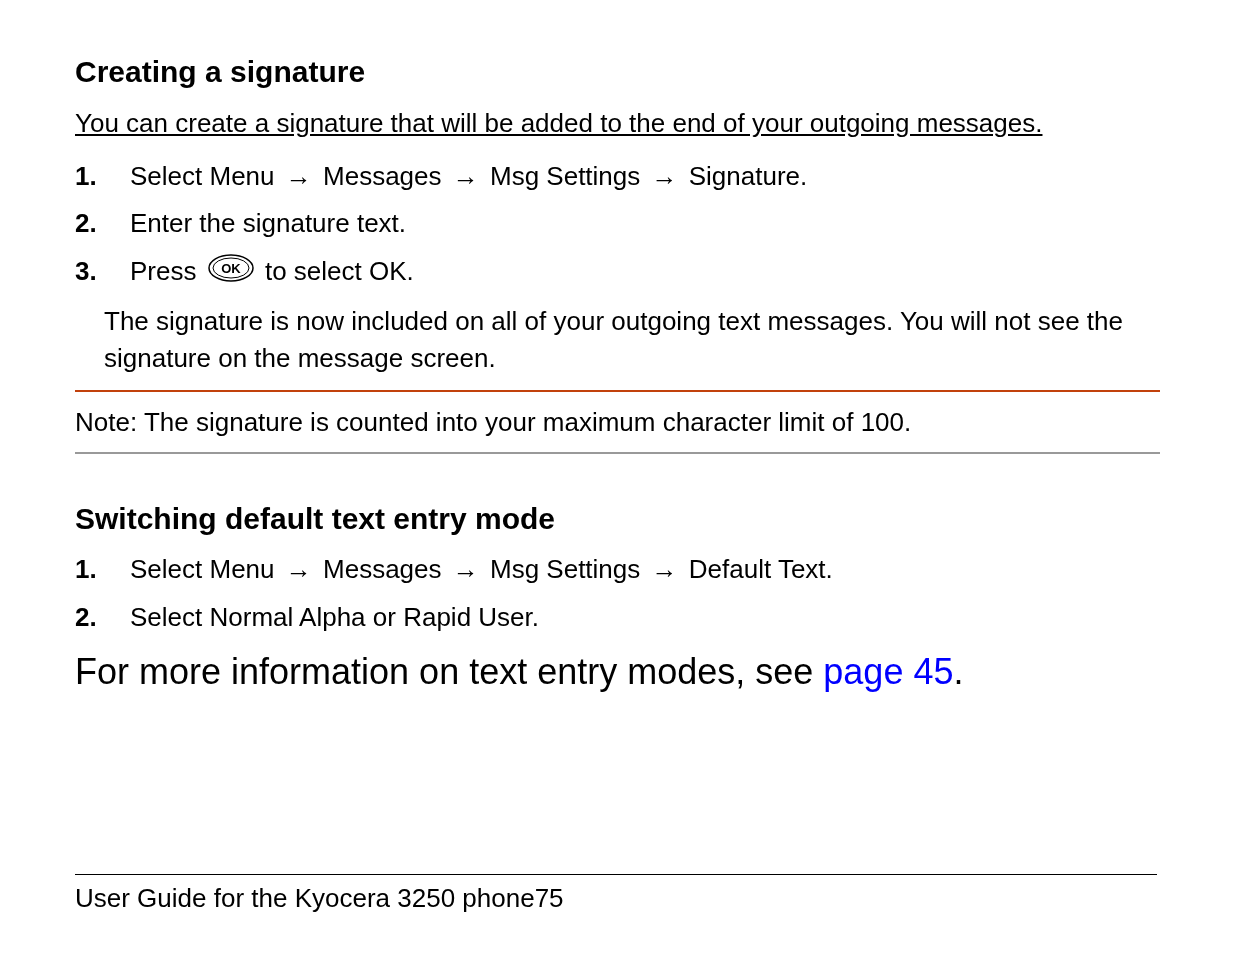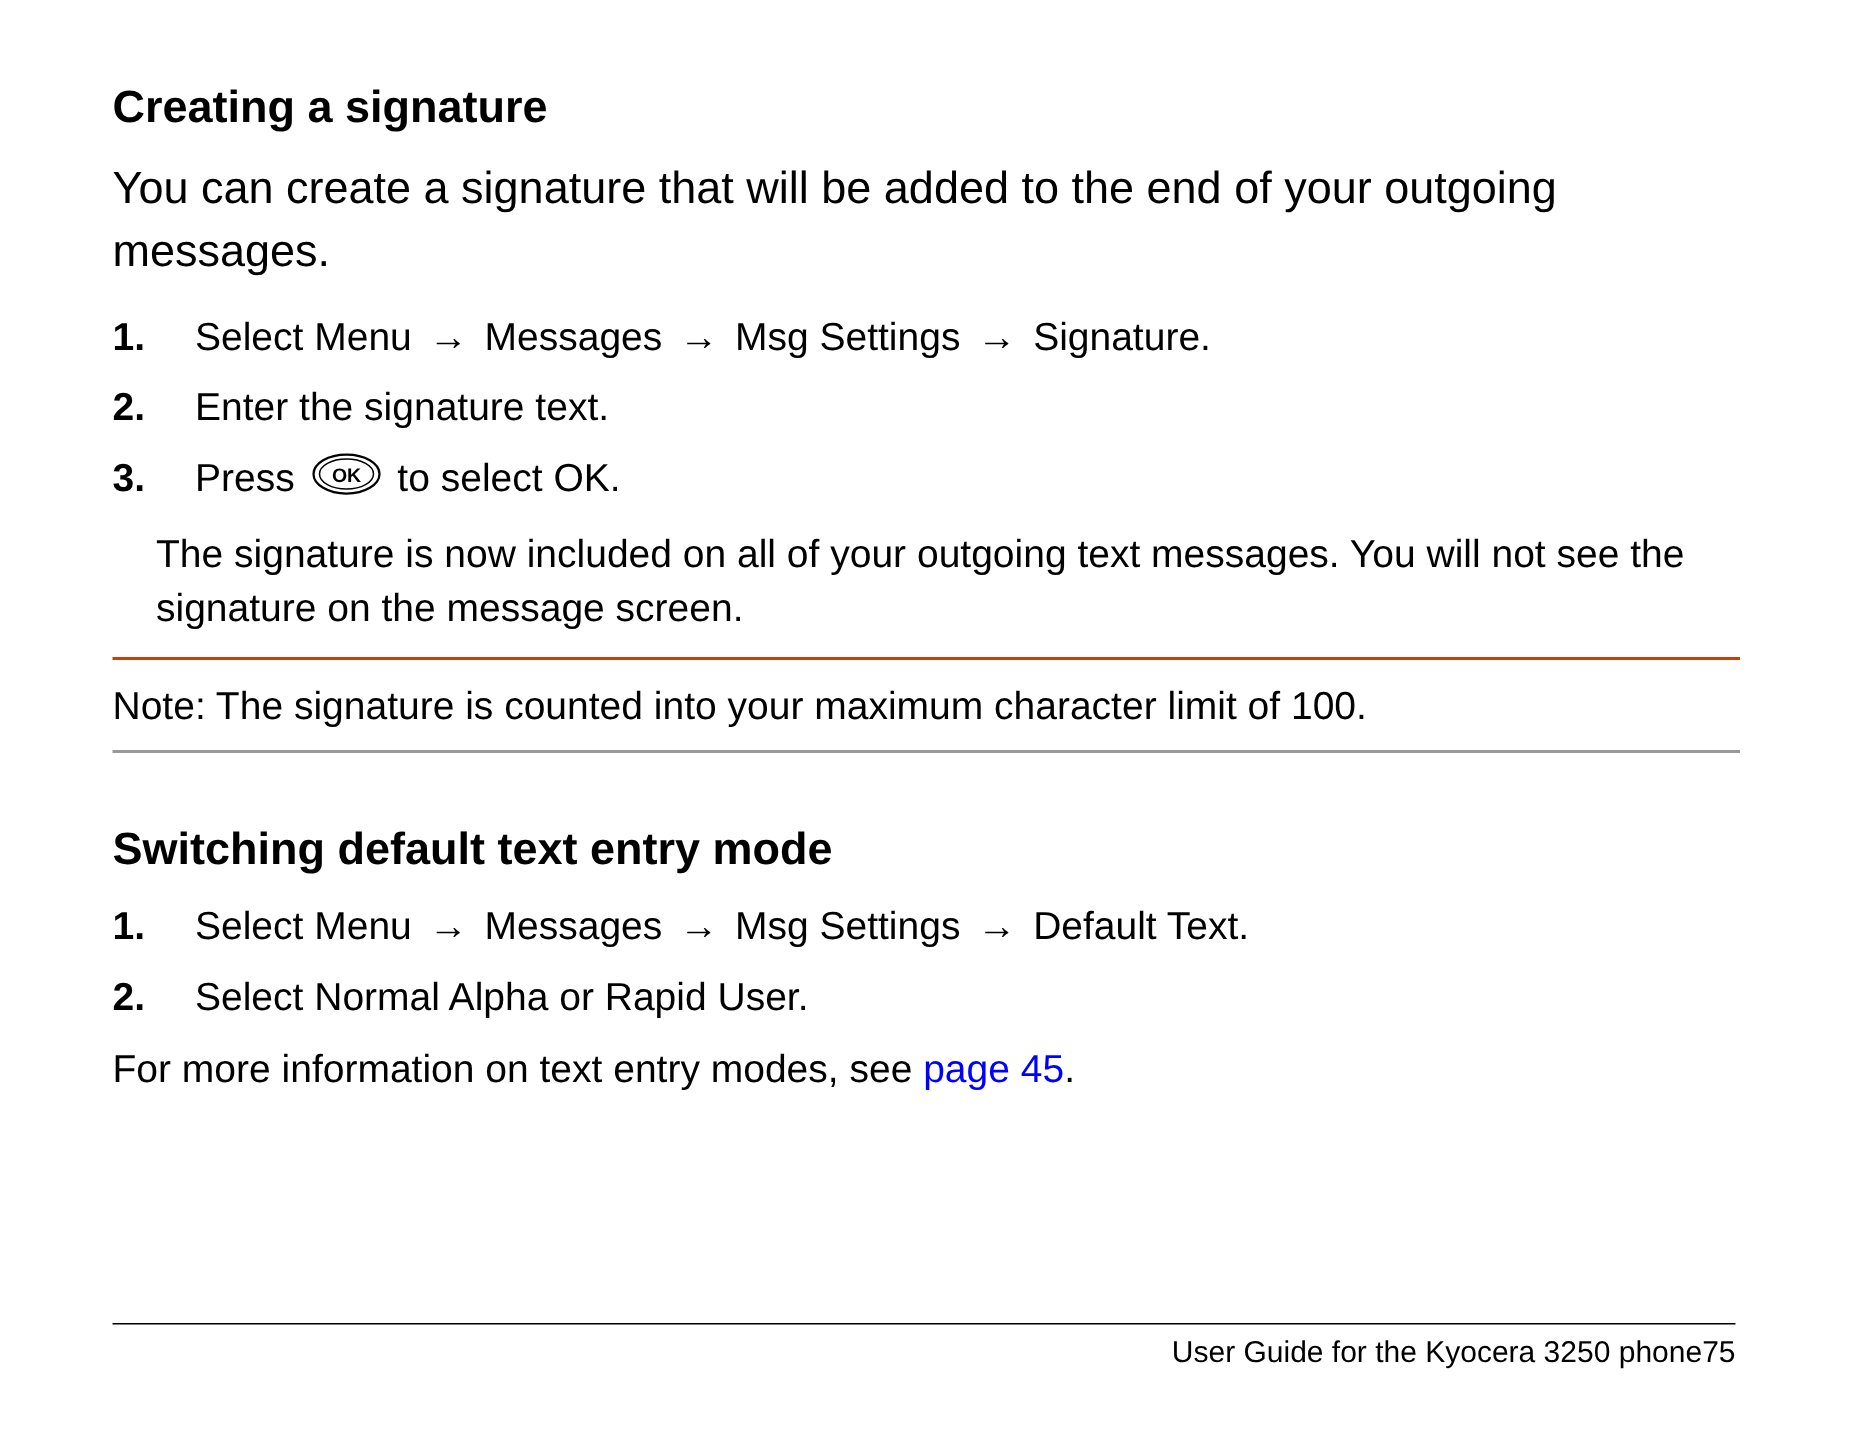--- a/index.html
+++ b/index.html
@@ -15,23 +15,24 @@
       padding: 55px 75px 40px 75px;
       position: relative;
       color: #000000;
     }
     .heading {
       font-size: 30px;
       font-weight: bold;
       margin-bottom: 16px;
     }
     .intro-text {
-      font-size: 30px;
+      font-size: 26px;
       line-height: 1.4;
       margin-bottom: 18px;
+      text-decoration: underline;
     }
     .list-item {
       display: flex;
       margin-bottom: 12px;
       font-size: 26px;
       line-height: 1.35;
     }
     .list-number {
       font-weight: bold;
       width: 55px;
@@ -74,25 +75,25 @@
       color: #0000ff;
     }
     .footer {
       position: absolute;
       bottom: 40px;
       left: 75px;
       right: 78px;
       border-top: 1.5px solid #000000;
       padding-top: 8px;
       display: flex;
-      justify-content: flex-end;
-      font-size: 20px;
+      justify-content: flex-start;
+      font-size: 26px;
     }
     .more-info {
-      font-size: 26px;
+      font-size: 36px;
       line-height: 1.4;
       margin-top: 6px;
     }
   </style>
 </head>
 <body>
 
 <div class="heading">Creating a signature</div>
 
 <div class="intro-text">You can create a signature that will be added to the end of your outgoing messages.</div>

